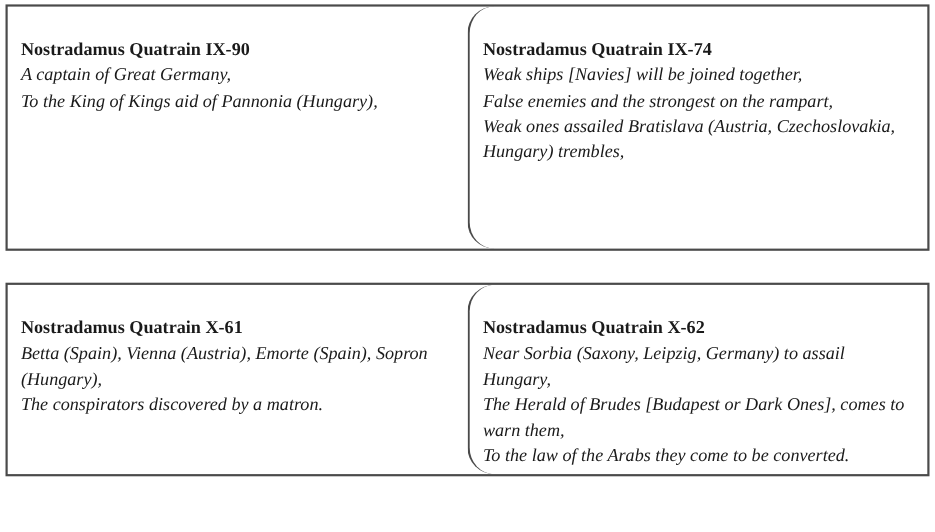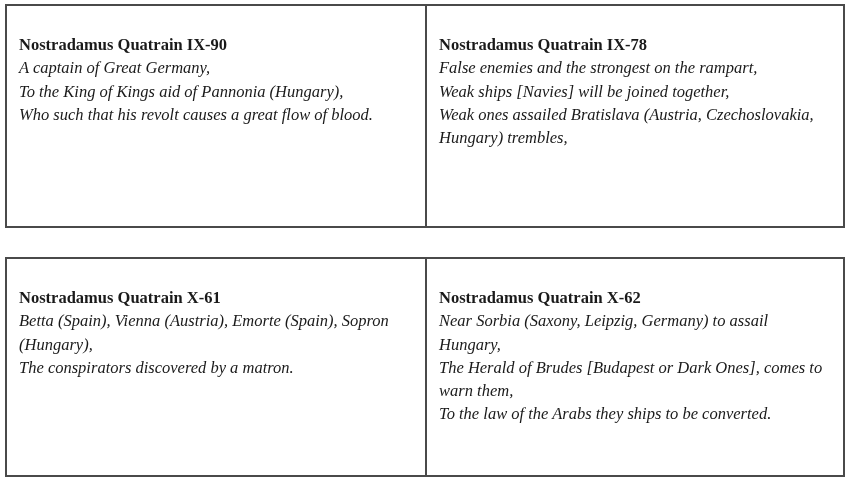--- a/index.html
+++ b/index.html
@@ -22,25 +22,26 @@
     background: #ffffff;
   }
   .qtable {
     display: grid;
     grid-template-columns: 1fr 1fr;
     box-sizing: border-box;
     border: 2px solid #4a4a4a;
     background: #ffffff;
   }
   .qtable.top { height: 224px; }
-  .qtable.bottom { height: 220px; margin-top: 29px; }
+  .qtable.bottom { height: 176px; margin-top: 29px; }
   .cell {
     box-sizing: border-box;
     padding: 27px 11px 8px 12px;
     overflow: hidden;
+    border-radius: 24px;
   }
   .cell + .cell {
     border-left: 2px solid #4a4a4a;
   }
   .qtitle {
     font-weight: bold;
     font-size: 16.5px;
     line-height: 23.3px;
     white-space: nowrap;
   }
@@ -54,42 +55,41 @@
 <body>
 
 <div class="page">
 
   <div class="qtable top">
 
     <div class="cell">
       <div class="qtitle">Nostradamus Quatrain IX-90</div>
       <div class="qline">A captain of Great Germany,</div>
       <div class="qline">To the King of Kings aid of Pannonia (Hungary),</div>
-      <div class="qline">Who such that his revolt causes a great flow of blood.</div>
     </div>
 
     <div class="cell">
-      <div class="qtitle">Nostradamus Quatrain IX-78</div>
+      <div class="qtitle">Nostradamus Quatrain IX-74</div>
+      <div class="qline">Weak ships [Navies] will be joined together,</div>
       <div class="qline">False enemies and the strongest on the rampart,</div>
-      <div class="qline">Weak ships [Navies] will be joined together,</div>
       <div class="qline">Weak ones assailed Bratislava (Austria, Czechoslovakia, Hungary) trembles,</div>
     </div>
 
   </div>
 
   <div class="qtable bottom">
 
     <div class="cell">
       <div class="qtitle">Nostradamus Quatrain X-61</div>
       <div class="qline">Betta (Spain), Vienna (Austria), Emorte (Spain), Sopron (Hungary),</div>
       <div class="qline">The conspirators discovered by a matron.</div>
     </div>
 
     <div class="cell">
       <div class="qtitle">Nostradamus Quatrain X-62</div>
       <div class="qline">Near Sorbia (Saxony, Leipzig, Germany) to assail Hungary,</div>
       <div class="qline">The Herald of Brudes [Budapest or Dark Ones], comes to warn them,</div>
-      <div class="qline">To the law of the Arabs they ships to be converted.</div>
+      <div class="qline">To the law of the Arabs they come to be converted.</div>
     </div>
 
   </div>
 
 </div>
 
 </body></html>

